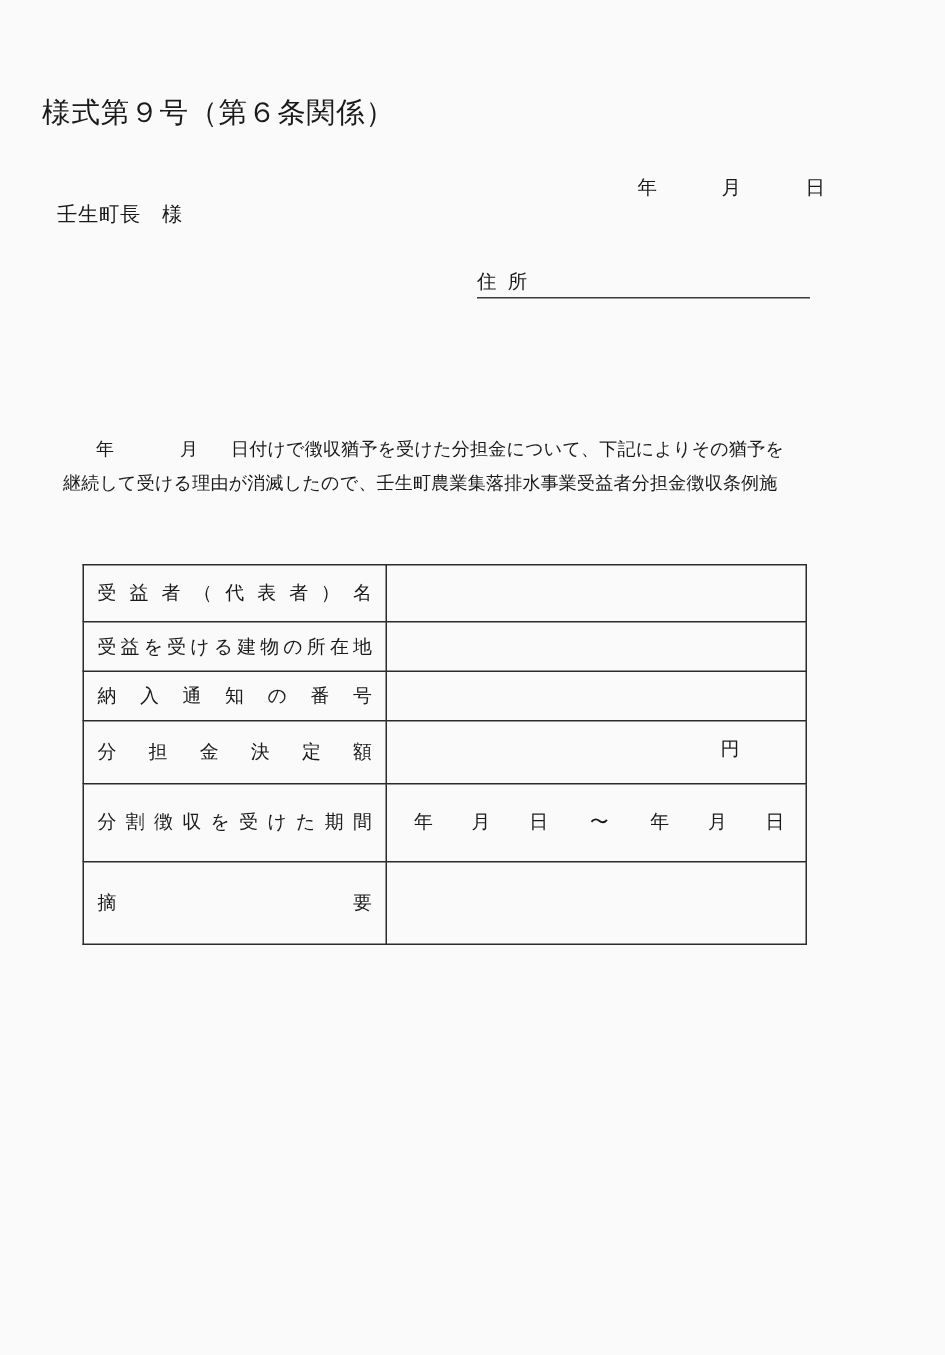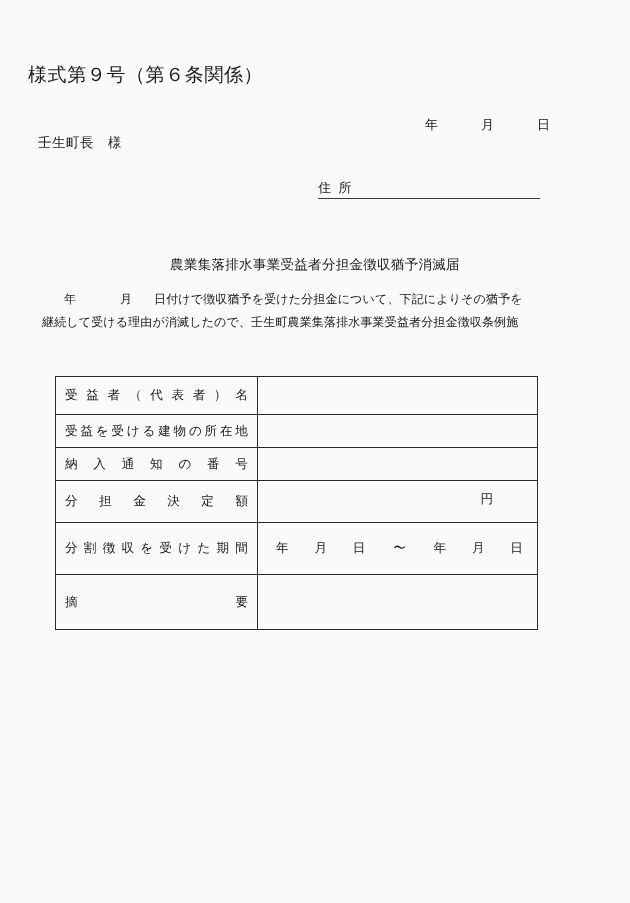--- a/index.html
+++ b/index.html
@@ -204,21 +204,20 @@
     <span>壬生町長</span><span class="honorific">様</span>
   </div>
 
   <div class="sender-block">
     <div class="sender-row">
       <span class="label"><span>住</span><span class="sp"></span><span>所</span></span>
       <span class="blank"></span>
     </div>
   </div>
 
-  <div class="doc-title">農業集落排水事業受益者分担金徴収猶予消滅届</div>
 
   <div class="body-text">
     <div class="line"><span class="indent-date"><span class="seg">年</span><span class="seg">月</span></span><span>日付けで徴収猶予を受けた分担金について、下記によりその猶予を</span></div>
     <div class="line">継続して受ける理由が消滅したので、壬生町農業集落排水事業受益者分担金徴収条例施</div>
   </div>
 
   <table class="form-table">
     <tbody>
 
       <tr class="r-short">

